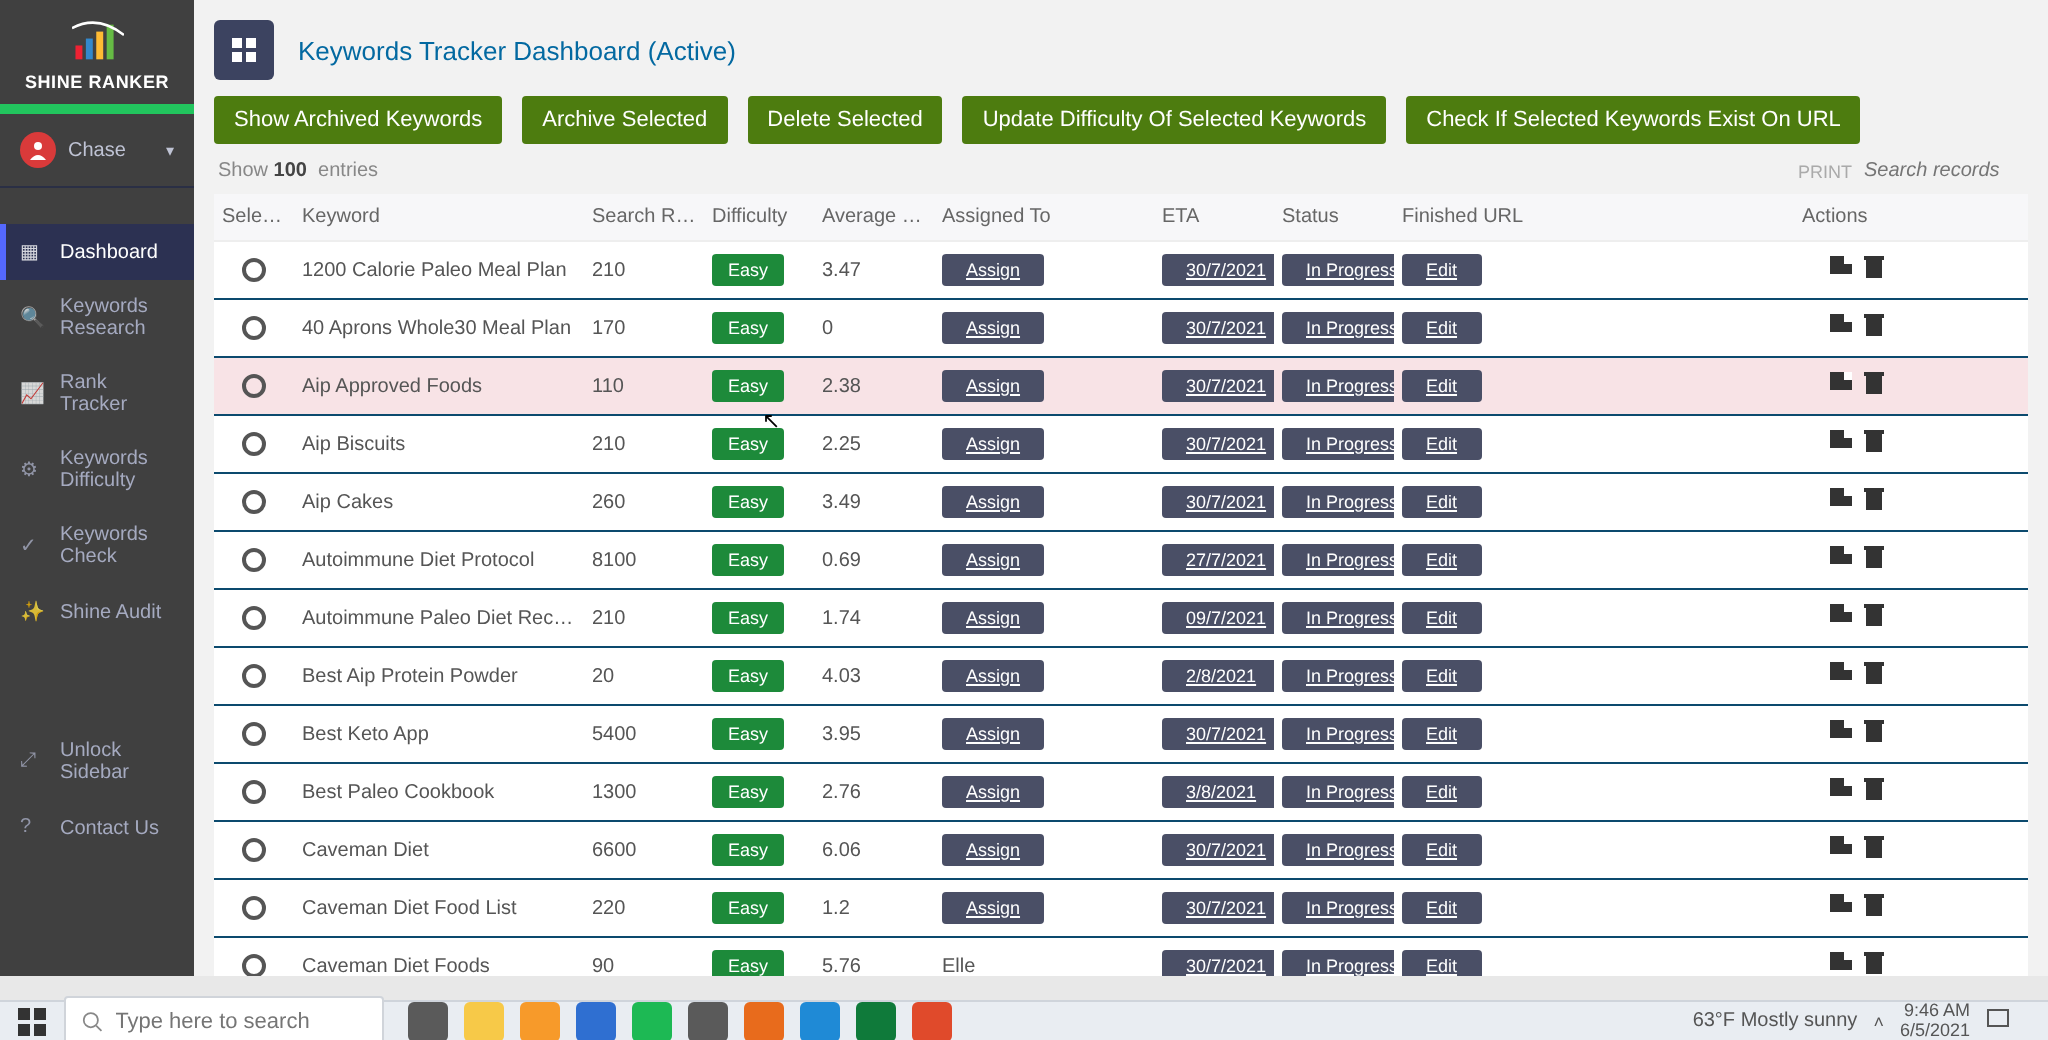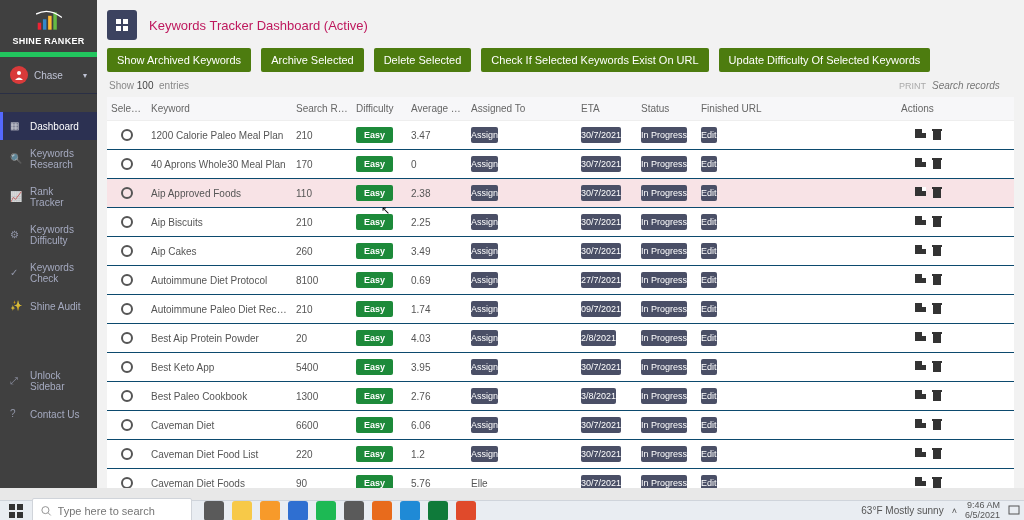--- a/index.html
+++ b/index.html
@@ -18,50 +18,50 @@
 .nav { padding-top:18px; }
 .nav-item { display:flex; align-items:center; gap:8px; padding:8px 10px; cursor:pointer; color:#a5aac0; }
 .nav-item.active { background:#2c3152; color:#fff; border-left:3px solid #5468ff; padding-left:7px; }
 .nav-ic { width:12px; height:12px; opacity:.8; flex:none; }
 .nav-spacer { height:24px; }
 
 
 .main { flex:1; padding:10px 10px 0 10px; overflow:auto; position:relative; }
 .title-row { display:flex; align-items:center; gap:12px; margin-bottom:8px; }
 .title-ic { width:30px; height:30px; background:#3c4360; border-radius:3px; display:flex; align-items:center; justify-content:center; color:#fff; }
-.title-row h1 { font-size:13px; font-weight:500; color:#be185d; }
+.title-row h1 { font-size:13px; font-weight:500; color:#0369a1; }
 .btn-row { display:flex; gap:10px; margin-bottom:8px; }
 .btn-blue { background:#4d7c0f; color:#fff; border:none; padding:6px 10px; font-size:11px; border-radius:2px; cursor:pointer; }
 .meta-row { display:flex; align-items:center; font-size:10px; color:#888; margin:4px 2px 6px; }
 .meta-row .right { margin-left:auto; display:flex; gap:6px; align-items:center;justify-content:center; }
 .search-inp { border:none; background:transparent; font-size:10px; color:#888; width:80px; font-style:italic; }
 
 
 .tbl { width:100%; background:#fff; border-radius:3px; font-size:10px; color:#555; }
 .thead,.trow { display:grid; grid-template-columns:40px 145px 60px 55px 60px 110px 60px 60px 200px 55px; align-items:center; padding:6px 0; }
 .thead { background:#f7f7f9; color:#666; font-weight:500; font-size:10px; border-bottom:1px solid #eee; }
 .trow { border-bottom:1px solid #0c4a6e; }
 .trow.hl { background:#f8e3e6; }
 .cell { padding:0 4px; overflow:hidden; text-overflow:ellipsis; white-space:nowrap; }
 .sel-radio { width:12px; height:12px; border:2px solid #555; border-radius:50%; margin:0 auto; cursor:pointer; }
-.badge-easy { display:inline-block; background:#1d8a3a; color:#fff; padding:3px 8px; border-radius:2px; font-size:9px; font-weight:700; }
-.pill { background:#4a4f66; color:#fff; padding:3px 0; border-radius:2px; font-size:9px; border:none; cursor:pointer; }
+.badge-easy { display:inline-block; background:#1d8a3a; color:#fff; padding:3px 8px; border-radius:2px; font-size:9px; font-weight:400; }
+.pill { background:#4a4f66; color:#fff; padding:3px 12px; border-radius:2px; font-size:9px; border:none; cursor:pointer;text-decoration:underline; }
 .act-cell { display:flex; gap:6px; justify-content:flex-end; padding-right:10px; }
 .act-ic { width:11px; height:11px; background:#333; cursor:pointer; }
 .act-ic.open { background:#333; border:2px solid #333; width:11px; height:9px; position:relative; }
 .act-ic.open::after{content:'';position:absolute;right:-2px;top:-2px;width:4px;height:4px;background:#fff;}
 
 
 .taskbar { position:absolute; left:0; right:0; bottom:0; height:20px; background:#e9edf2; display:flex; align-items:center; font-size:11px; color:#555; border-top:1px solid #cfd4db; }
 .tb-start { width:32px; height:32px; display:flex; align-items:center; justify-content:center; cursor:pointer; }
 .tb-search { display:flex; align-items:center; gap:6px; background:#fff; height:26px; padding:0 8px; width:160px; border:1px solid #d0d4da; border-radius:2px; }
 .tb-search input { border:none; font-size:11px; color:#777; outline:none; width:100%; }
 .tb-icons { display:flex; gap:8px; margin-left:12px; align-items:center; }
 .tb-ic { width:20px; height:20px; border-radius:3px; cursor:pointer; }
-.tb-right { margin-left:auto; display:flex; align-items:center; gap:8px; padding-right:4px; }
+.tb-right { margin-left:auto; display:flex; align-items:center; gap:8px; padding-right:19px; }
 .tb-time { font-size:9px; text-align:right; line-height:1.1; }
 
 .cursor { position:absolute; left:284px; top:204px; font-size:11px; color:#000; pointer-events:none; }
 </style>
 </head>
 <body>
 
 <div class="app">
 
   <aside class="sidebar">
@@ -133,26 +133,26 @@
             <rect x="1" y="8" width="5" height="5" fill="#fff"></rect>
             <rect x="8" y="8" width="5" height="5" fill="#fff"></rect>
           </svg>
       </div>
       <h1>Keywords Tracker Dashboard (Active)</h1>
     </div>
     <div class="btn-row" id="btn-row">
         <button class="btn-blue">Show Archived Keywords</button>
         <button class="btn-blue">Archive Selected</button>
         <button class="btn-blue">Delete Selected</button>
+        <button class="btn-blue">Update Difficulty Of Selected Keywords</button>
         <button class="btn-blue">Check If Selected Keywords Exist On URL</button>
-        <button class="btn-blue">Update Difficulty Of Selected Keywords</button>
       </div>
     <div class="meta-row">
       <span>Show</span>&nbsp;
-      <span style="color:#444;font-weight:400">100</span>&nbsp;&nbsp;
+      <span style="color:#444;font-weight:700">100</span>&nbsp;&nbsp;
       <span>entries</span>
       <span class="right">
         <span style="font-size:9px;color:#aaa">PRINT</span>
         <input class="search-inp" placeholder="Search records" style="">
       </span>
     </div>
 
     <div class="tbl">
       <div class="thead" id="thead">
           <div class="cell">Select All</div>

